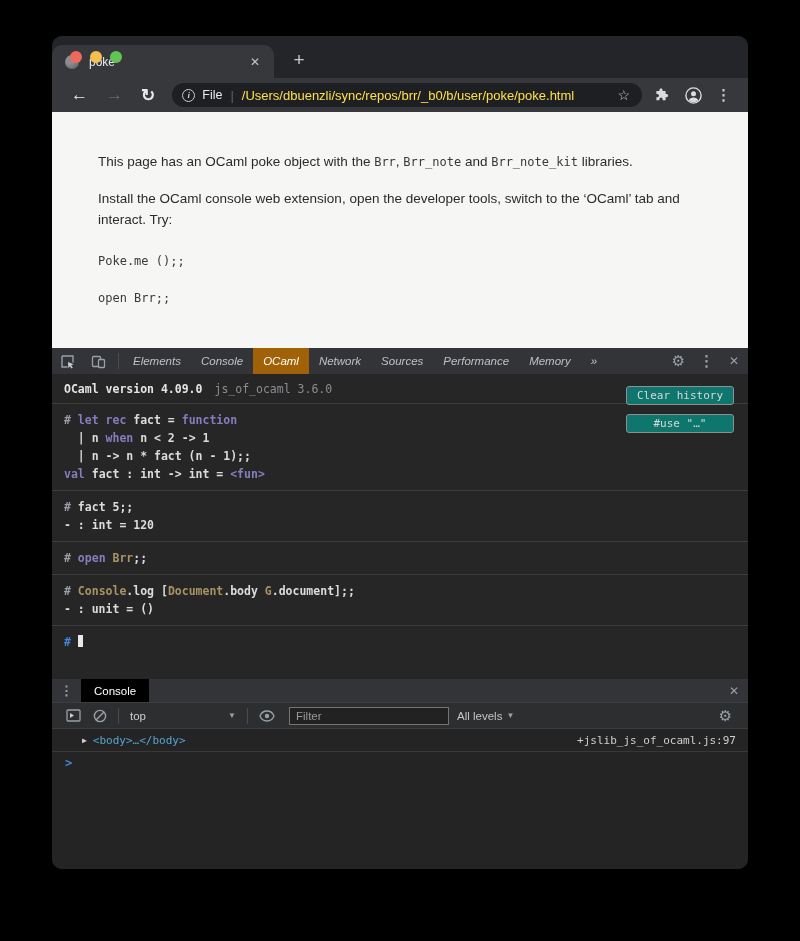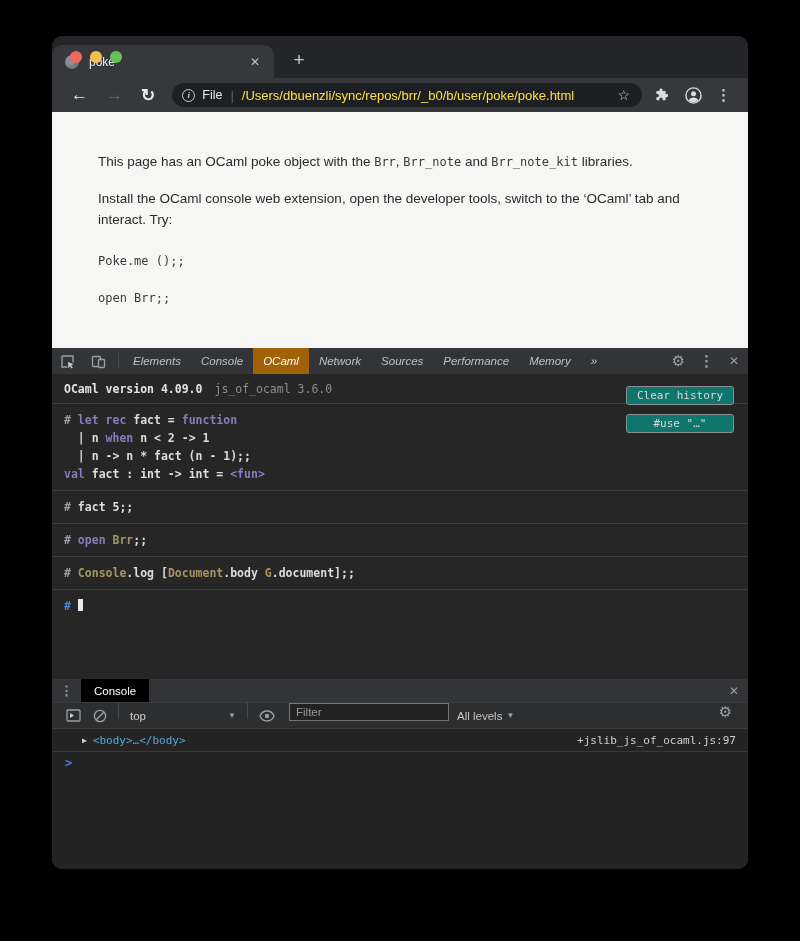--- a/index.html
+++ b/index.html
@@ -75,21 +75,21 @@
   .repl-btns { position:absolute; top:12px; right:14px; display:flex; flex-direction:column; gap:9px; align-items:stretch; }
   .repl-btn { border:1px solid #8d9094; border-radius:3px; background:#0f766e; color:#d8d8d8;
               font-family:"DejaVu Sans Mono",monospace; font-size:11px; padding:2px 10px; text-align:center; }
 
   
   .drawer-head { height:24px; background:#333438; flex:none; display:flex; align-items:stretch; border-bottom:1px solid #3d3d3d; }
   .dh-dots { display:flex; align-items:center; padding:0 8px; color:#9aa0a6; font-size:13px; font-weight:bold; }
   .dh-tab { background:#000; color:#fff; font-size:11.5px; display:flex; align-items:center; padding:0 13px; }
   .dh-x { margin-left:auto; display:flex; align-items:center; }
 
-  .ctoolbar { height:26px; background:#2d2e30; flex:none; display:flex; 
+  .ctoolbar { height:26px; background:#2d2e30; flex:none; display:flex; align-items:center;
               padding:0 8px; border-bottom:1px solid #3d3d3d; }
   .ct-ic { display:flex; align-items:center; padding:0 6px; }
   .ct-sep { width:1px; background:#4a4b4f; height:16px; margin:0 5px; }
   .ct-drop { display:flex; align-items:center; width:118px; color:#cfcfcf; font-size:11.5px; padding:0 6px; }
   .ct-drop .arr { margin-left:auto; color:#9aa0a6; font-size:8px; }
   .filter { width:160px; height:18px; background:#222; border:1px solid #747474; color:#e0e0e0;
             font-size:11.5px; padding:0 6px; margin:0 8px; font-family:"Liberation Sans",sans-serif; }
   .filter::placeholder { color:#9a9a9a; }
   .levels { color:#c5c5c5; font-size:11.5px; display:flex; align-items:center; gap:4px; }
   .levels .arr { color:#9aa0a6; font-size:8px; }
@@ -205,26 +205,28 @@
     </div>
 
     <div class="repl-entry">
       <div class="repl-line"><span class="s-p"># </span><span class="s-kw">let rec</span><span class="s-b"> fact = </span><span class="s-kw">function</span></div>
       <div class="repl-line"><span class="s-b">  | n </span><span class="s-kw">when</span><span class="s-b"> n &lt; 2 -&gt; 1</span></div>
       <div class="repl-line"><span class="s-b">  | n -&gt; n * fact (n - 1);;</span></div>
       <div class="repl-line"><span class="s-kw">val</span><span class="s-b"> fact : int -&gt; int = </span><span class="s-kw">&lt;fun&gt;</span></div>
     </div>
     <div class="repl-entry">
       <div class="repl-line"><span class="s-p"># </span><span class="s-b">fact 5;;</span></div>
+      <div class="repl-line"><span class="s-b">- : int = 120</span></div>
     </div>
     <div class="repl-entry">
       <div class="repl-line"><span class="s-p"># </span><span class="s-kw">open</span><span class="s-b"> </span><span class="s-mod">Brr</span><span class="s-b">;;</span></div>
     </div>
     <div class="repl-entry">
       <div class="repl-line"><span class="s-p"># </span><span class="s-mod">Console</span><span class="s-b">.log [</span><span class="s-mod">Document</span><span class="s-b">.body </span><span class="s-mod">G</span><span class="s-b">.document];;</span></div>
+      <div class="repl-line"><span class="s-b">- : unit = ()</span></div>
     </div>
     <div class="repl-entry last">
       <div class="repl-line"><span><span class="s-blue"># </span></span><span class="cursor"></span></div>
     </div>
   </div>
 
   <div class="drawer-head">
     <span class="dh-dots">⋮</span>
     <div class="dh-tab">Console</div>
     <div class="dh-x">

